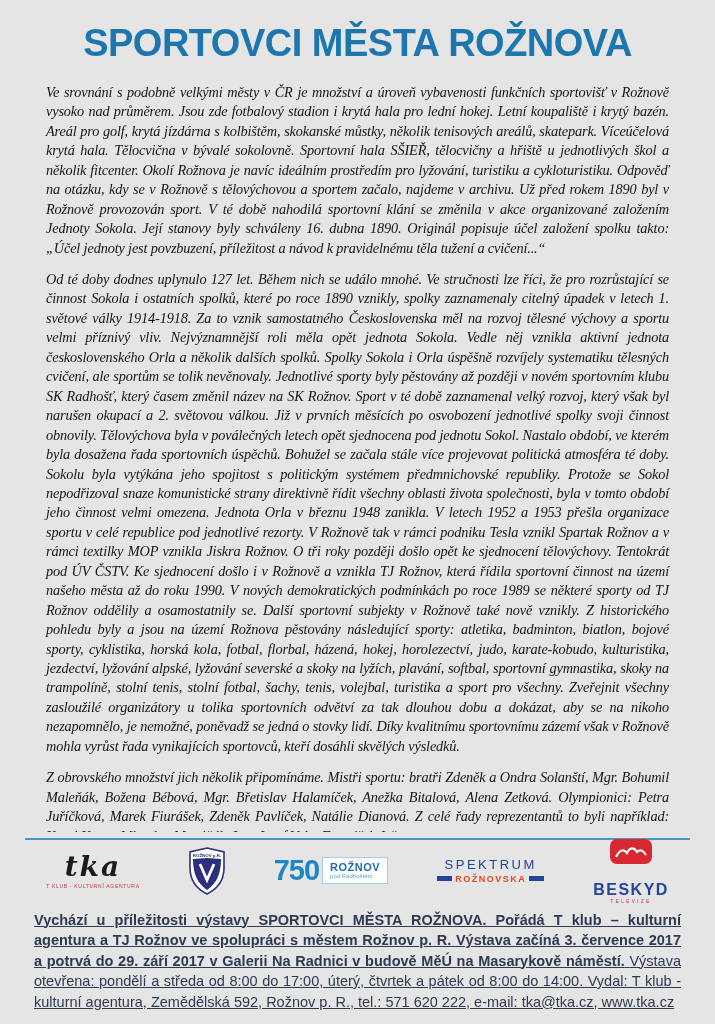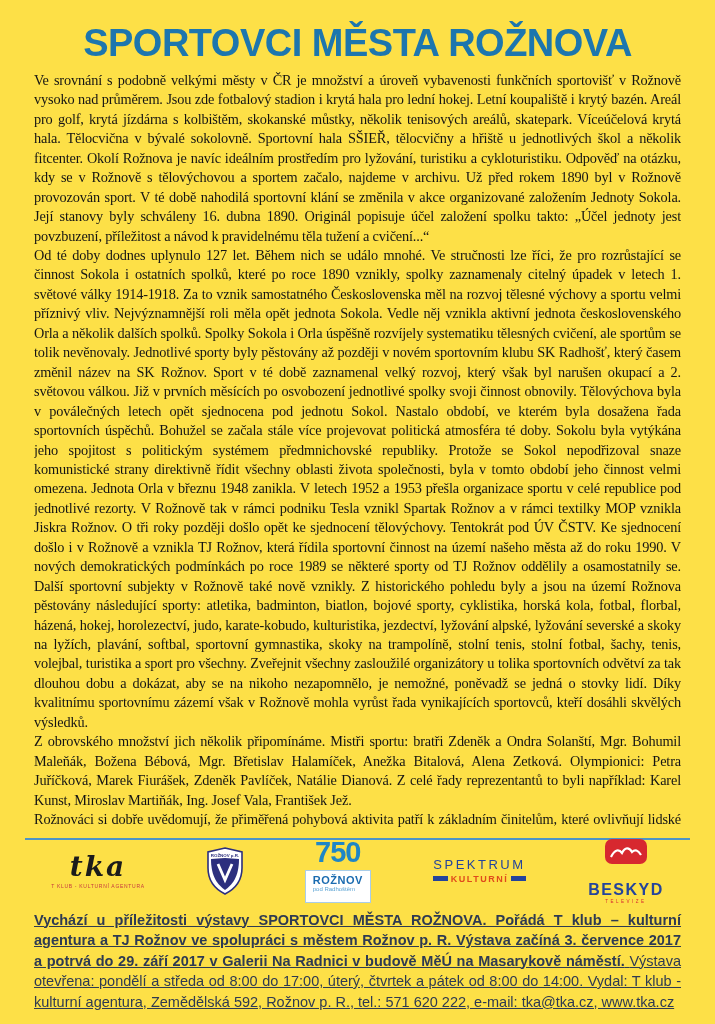--- a/index.html
+++ b/index.html
@@ -1,18 +1,18 @@
 <!DOCTYPE html>
 <html lang="cs" style="--title-blue: #1d76ae; --separator-blue: #4d94c6; --footer-navy: #2e3a52; --body-black: #141414; --logo-blue: #1f86c6; --logo-navy: #24449c; --badge-navy: #2c2f7e; --logo-red: #d7282f; --spektrum-orange: #e04a1c; --tka-red: #c6393f;"><head>
 <meta charset="utf-8">
 <style>
   * { box-sizing: border-box; }
   html, body { margin: 0; padding: 0; background: #ffffff; }
   .page {
-    width: 715px; height: 1024px; background: #fde047;
+    width: 715px; height: 1024px; background: #e5e5e5;
     padding: 24px 34px 12px 34px;
     display: flex; flex-direction: column;
     font-family: "Liberation Serif", serif;
     color: var(--body-black, #141414);
     overflow: hidden;
   }
   .title {
     margin: 0 0 7px 0;
     text-align: center;
     font-family: "Liberation Sans", sans-serif;
@@ -25,51 +25,51 @@
   }
   .body-text {
     flex: 1 1 auto;
     overflow: hidden;
     font-size: 14.3px;
     letter-spacing: -0.15px;
     line-height: 19.45px;
     text-align: justify;
     hyphens: auto;
   }
-  .body-text p { margin: 0; }
+  .body-text p { margin: 12px; font-style: italic; }
   .separator {
     border: none;
     border-top: 2px solid var(--separator-blue, #4d94c6);
     margin: 6px -9px 4px -9px;
   }
   .logos {
     display: flex; justify-content: center; align-items: center;
-    gap: 62px; height: 54px; flex: 0 0 auto;
+    gap: 49px; height: 54px; flex: 0 0 auto;
     font-family: "Liberation Sans", sans-serif;
   }
   .logo { display: flex; flex-direction: column; align-items: center; justify-content: center; }
   
   .tka-script {
     font-family: "DejaVu Serif", serif;
     font-style: italic; font-weight: 700;
     font-size: 28px; line-height: 1; letter-spacing: 2px; color: #1b1b1b;
   }
   .tka-sub {
     font-size: 5px; letter-spacing: 0.7px; margin-top: 2px;
     color: var(--tka-red, #c6393f); white-space: nowrap;
   }
   
-  .logo-750 { flex-direction: column; gap: 3px; align-items: center; }
+  .logo-750 { flex-direction: row; gap: 3px; align-items: center; }
   .n750 {
     font-weight: 700; font-size: 29px; line-height: 1;
     color: var(--logo-blue, #1f86c6); letter-spacing: -1px;
   }
   .l750-box {
     border: 1px solid #a9cde9; background: #fff;
-    padding: 3px 7px 10px 7px; text-align: left;
+    padding: 3px 7px 4px 7px; text-align: left;
   }
   .l750-name { font-weight: 700; font-size: 11px; line-height: 1.1; color: #1a6bb0; letter-spacing: 0.5px; }
   .l750-sub { font-size: 6px; color: #5da4d4; }
   
   .spk-name { font-weight: 400; font-size: 13px; letter-spacing: 2.5px; color: var(--logo-navy, #24449c); line-height: 1.2; }
   .spk-row { display: flex; align-items: center; margin-top: 1px; }
   .spk-bar { display: inline-block; width: 15px; height: 5px; background: var(--logo-navy, #24449c); }
   .spk-sub { font-weight: 700; font-size: 9px; letter-spacing: 1.5px; color: var(--spektrum-orange, #e04a1c); margin: 0 3px; }
   
   .bsk-name { font-weight: 700; font-size: 16px; letter-spacing: 1.5px; color: var(--logo-navy, #24449c); margin-top: 16px; }
@@ -123,21 +123,21 @@
       <span class="l750-box">
         <div class="l750-name">ROŽNOV</div>
         <div class="l750-sub">pod Radhoštěm</div>
       </span>
     </div>
 
     <div class="logo">
       <div class="spk-name">SPEKTRUM</div>
       <div class="spk-row">
         <span class="spk-bar"></span>
-        <span class="spk-sub">KULTURNÍ</span>
+        <span class="spk-sub">ROŽNOVSKA</span>
         <span class="spk-bar"></span>
       </div>
     </div>
 
     <div class="logo">
       <svg width="44" height="27" viewBox="0 0 44 27">
         <rect x="1" y="1" width="42" height="25" rx="7" fill="#d7282f"></rect>
         <path d="M7 19 C11 11 15 11 18 15 C21 9 25 9 28 14 C31 11 34 12 37 17" stroke="#ffffff" stroke-width="2.2" fill="none"></path>
       </svg>
       <div class="bsk-name">BESKYD</div>

